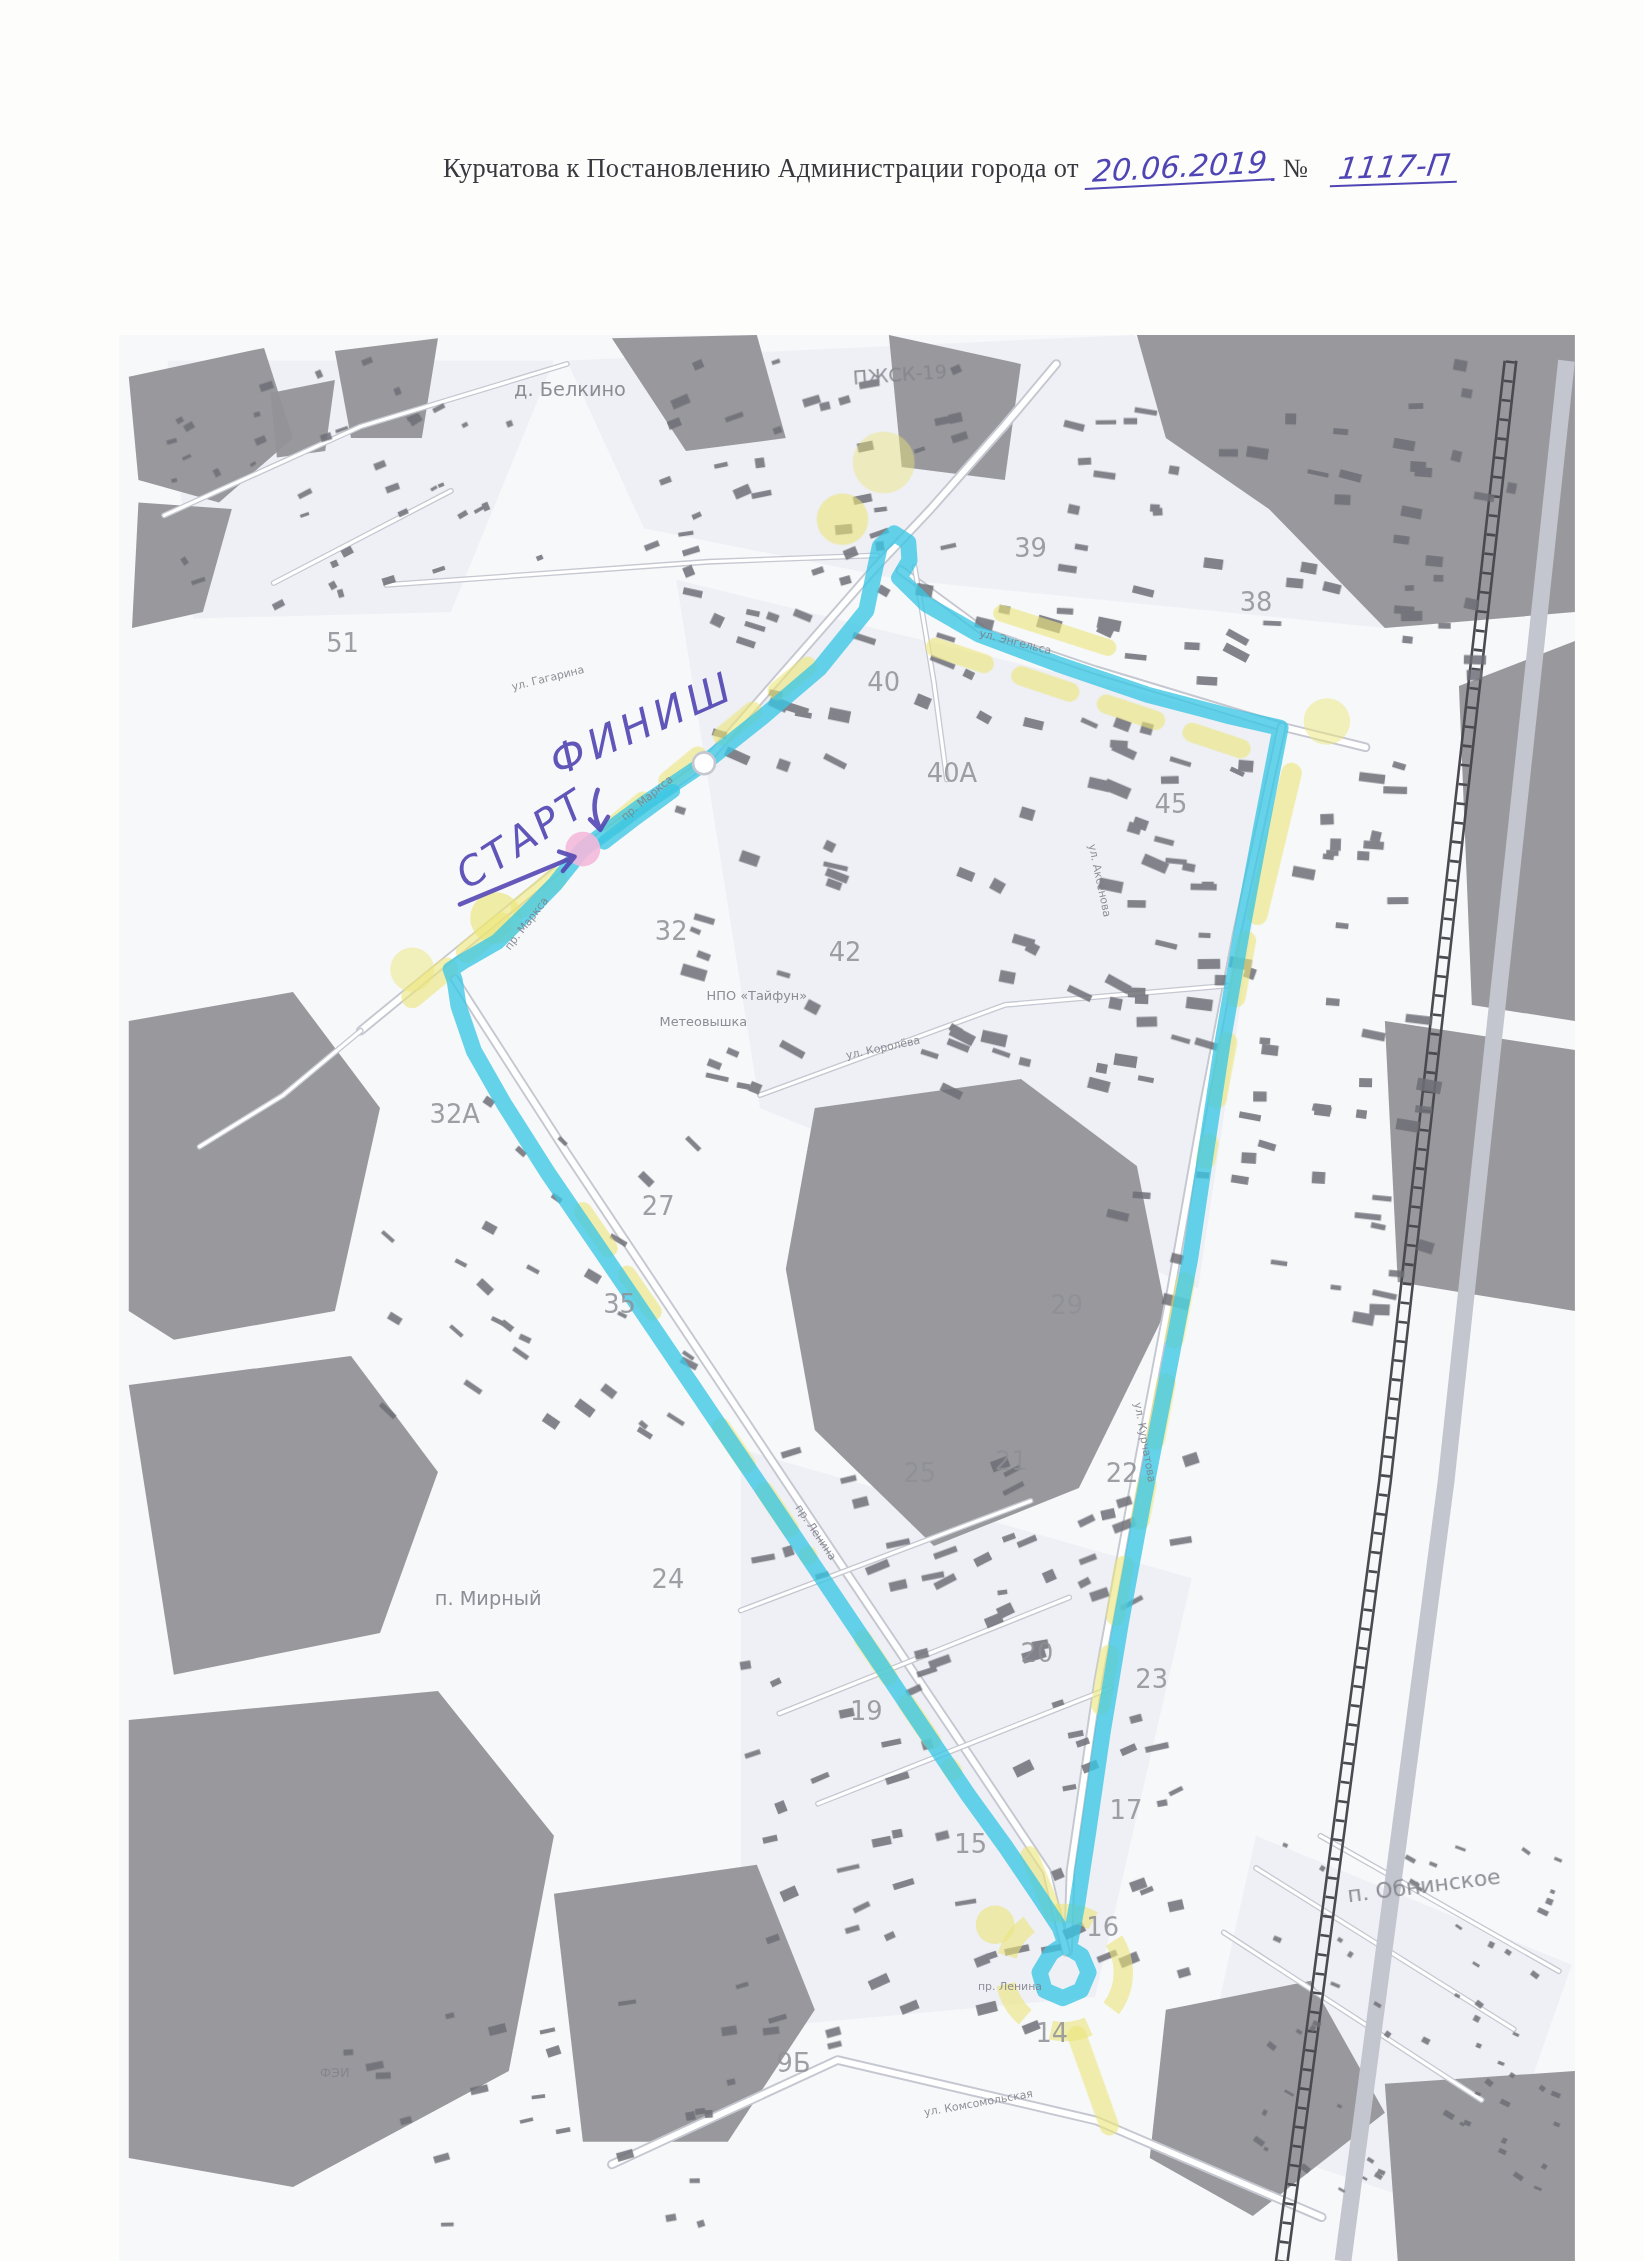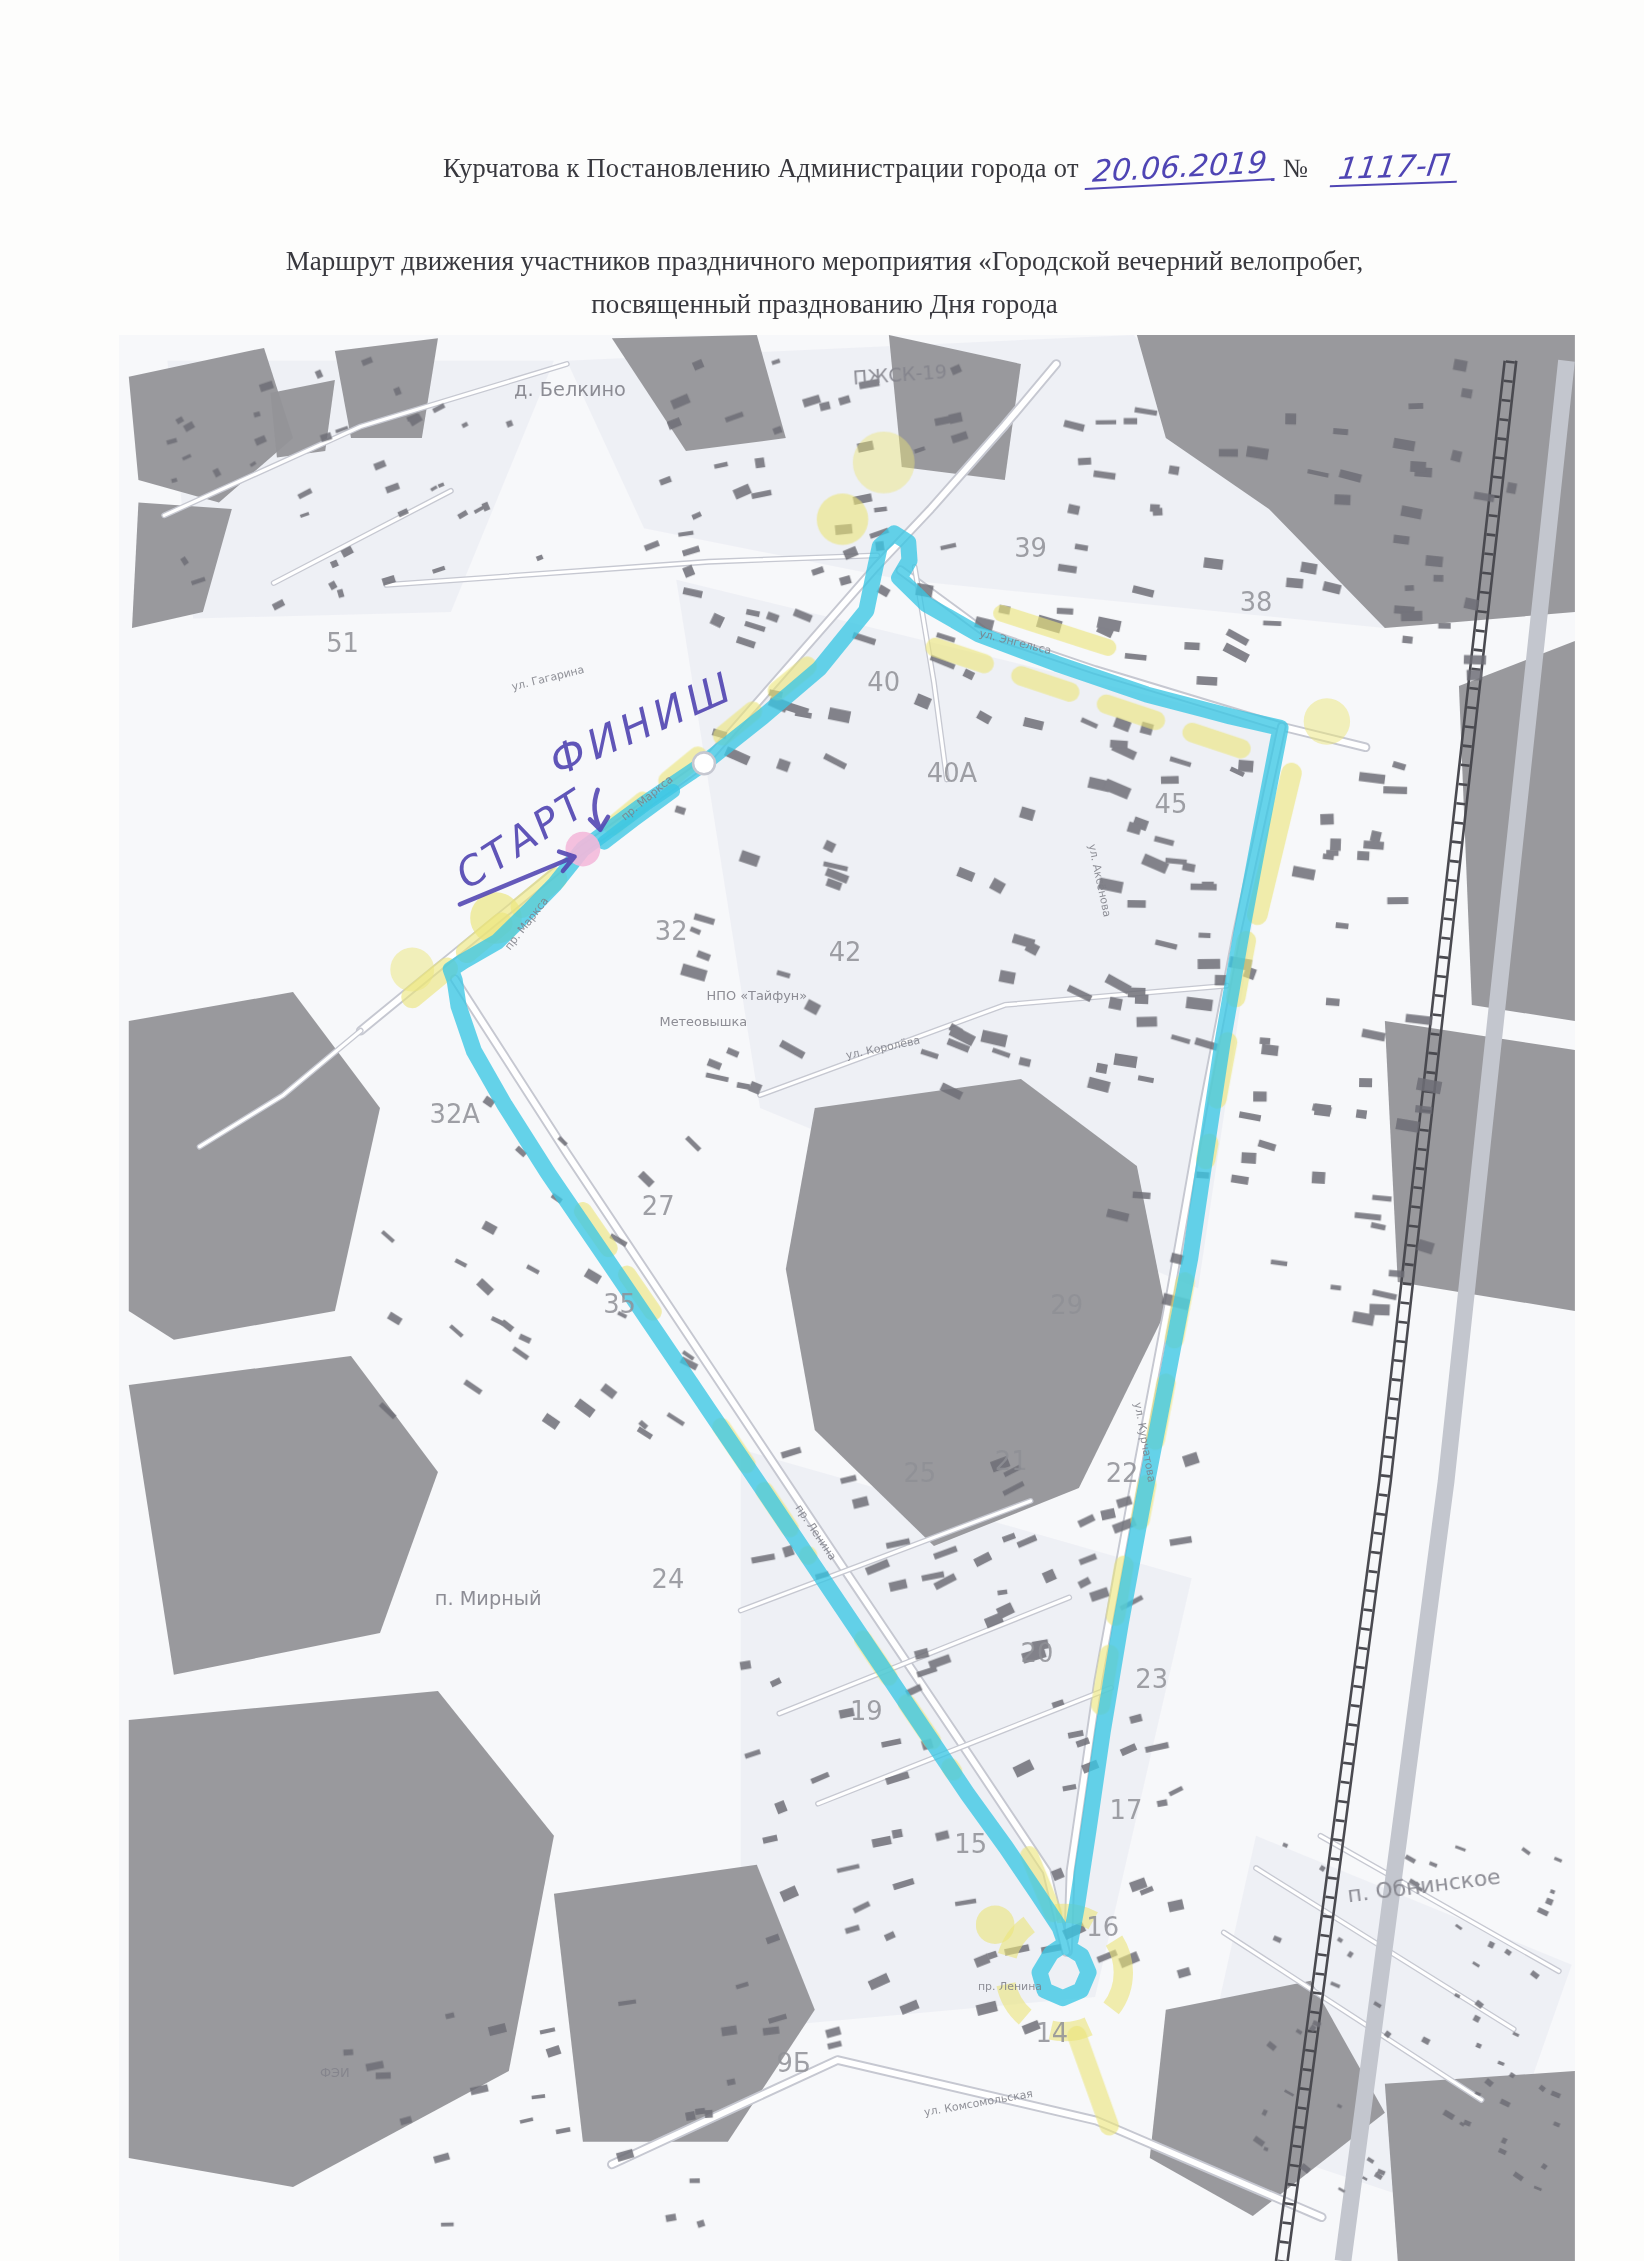--- a/index.html
+++ b/index.html
@@ -24,24 +24,20 @@
 
 <div class="page">
 
   <div class="hdr">
     <span>Курчатова к Постановлению Администрации города от</span>
     <span class="hand-ink">20.06.2019</span>
     <span>№</span>
     <span class="hand-ink num">1117-П</span>
   </div>
 
-  <div class="ttl">
-    <span>Маршрут движения участников праздничного мероприятия «Городской вечерний велопробег,</span><br>
-    <span>посвященный празднованию Дня города</span>
-  </div>
 
   <div class="map-wrap">
     <svg id="mapsvg" width="1456" height="1926" viewBox="185 520 2260 2990">
         <rect x="185" y="520" width="2260" height="2990" fill="#f7f8fa"></rect>
         <polygon points="880,560 1760,520 2150,975 1400,900 1000,820" fill="#e9ebf2" opacity="0.65"></polygon>
         <polygon points="1050,900 1990,1130 1860,2000 1180,1720" fill="#e9ebf2" opacity="0.65"></polygon>
         <polygon points="1150,2250 1850,2450 1700,3100 1150,3150" fill="#e9ebf2" opacity="0.65"></polygon>
         <polygon points="260,560 860,560 700,950 300,960" fill="#e9ebf2" opacity="0.65"></polygon>
         <polygon points="1950,2850 2440,3050 2300,3450 1850,3300" fill="#e9ebf2" opacity="0.65"></polygon>
         <polygon points="200,585 410,540 455,680 340,780 215,745" fill="#939398" opacity="0.95"></polygon>

